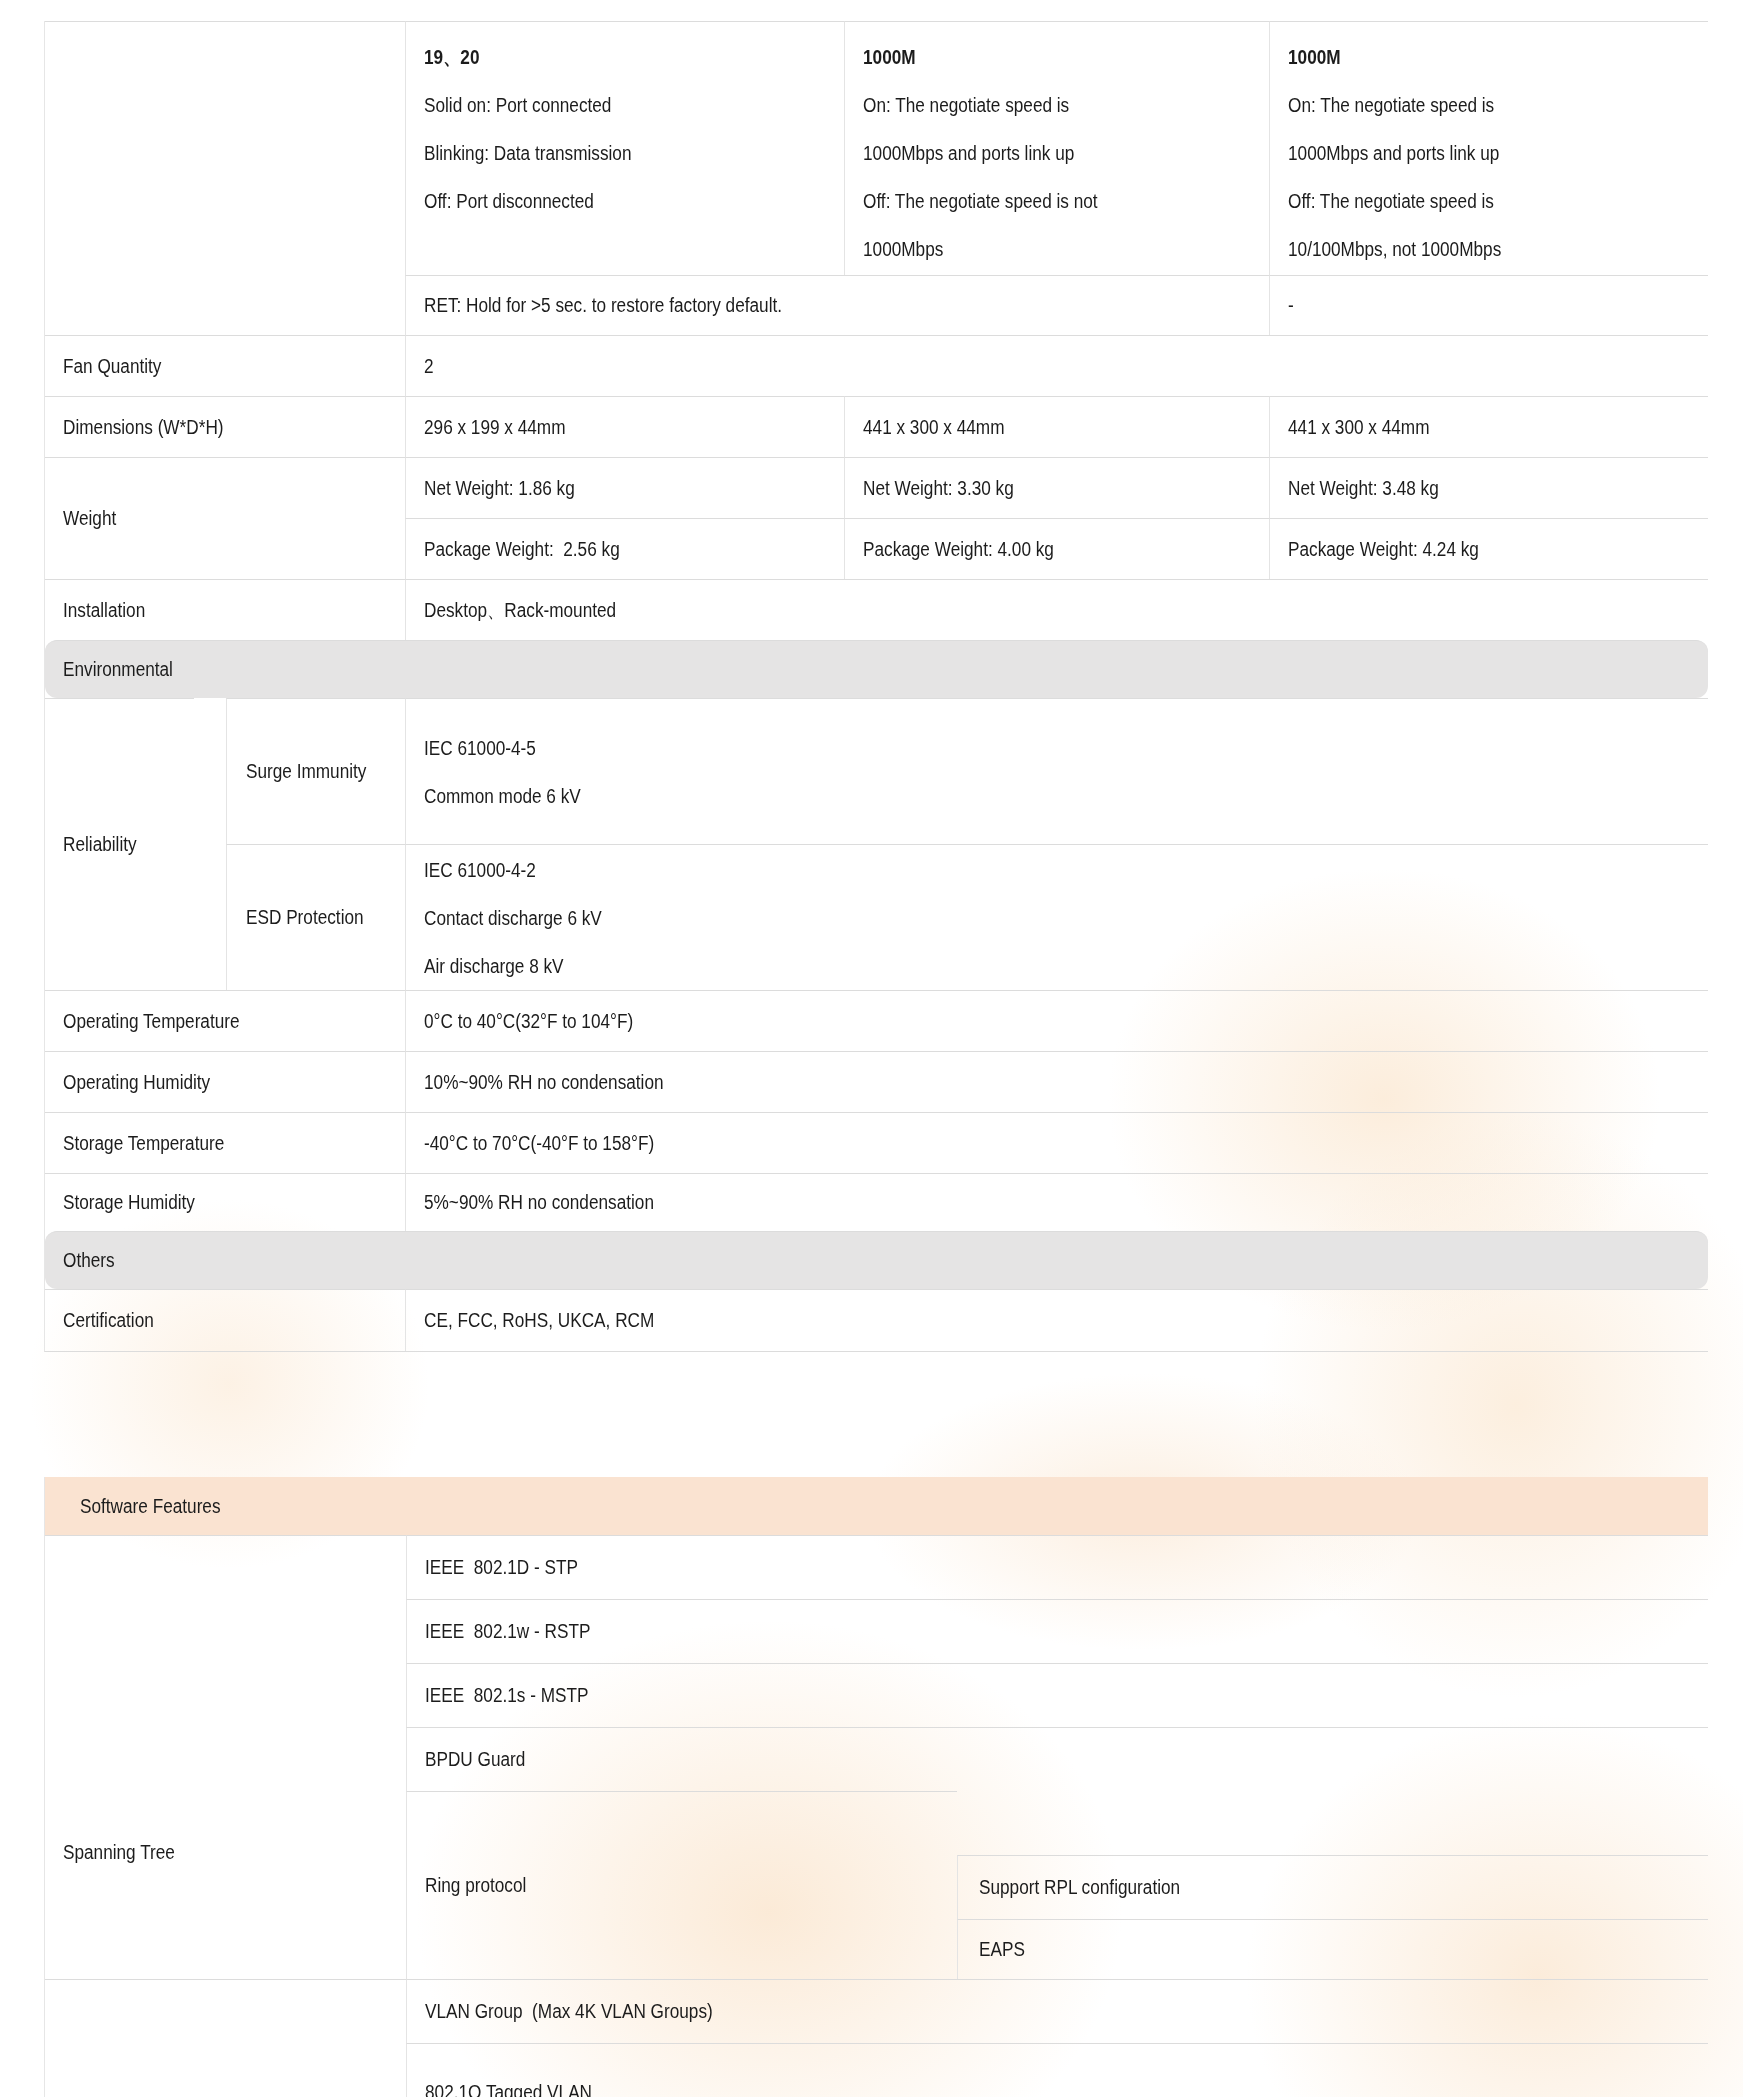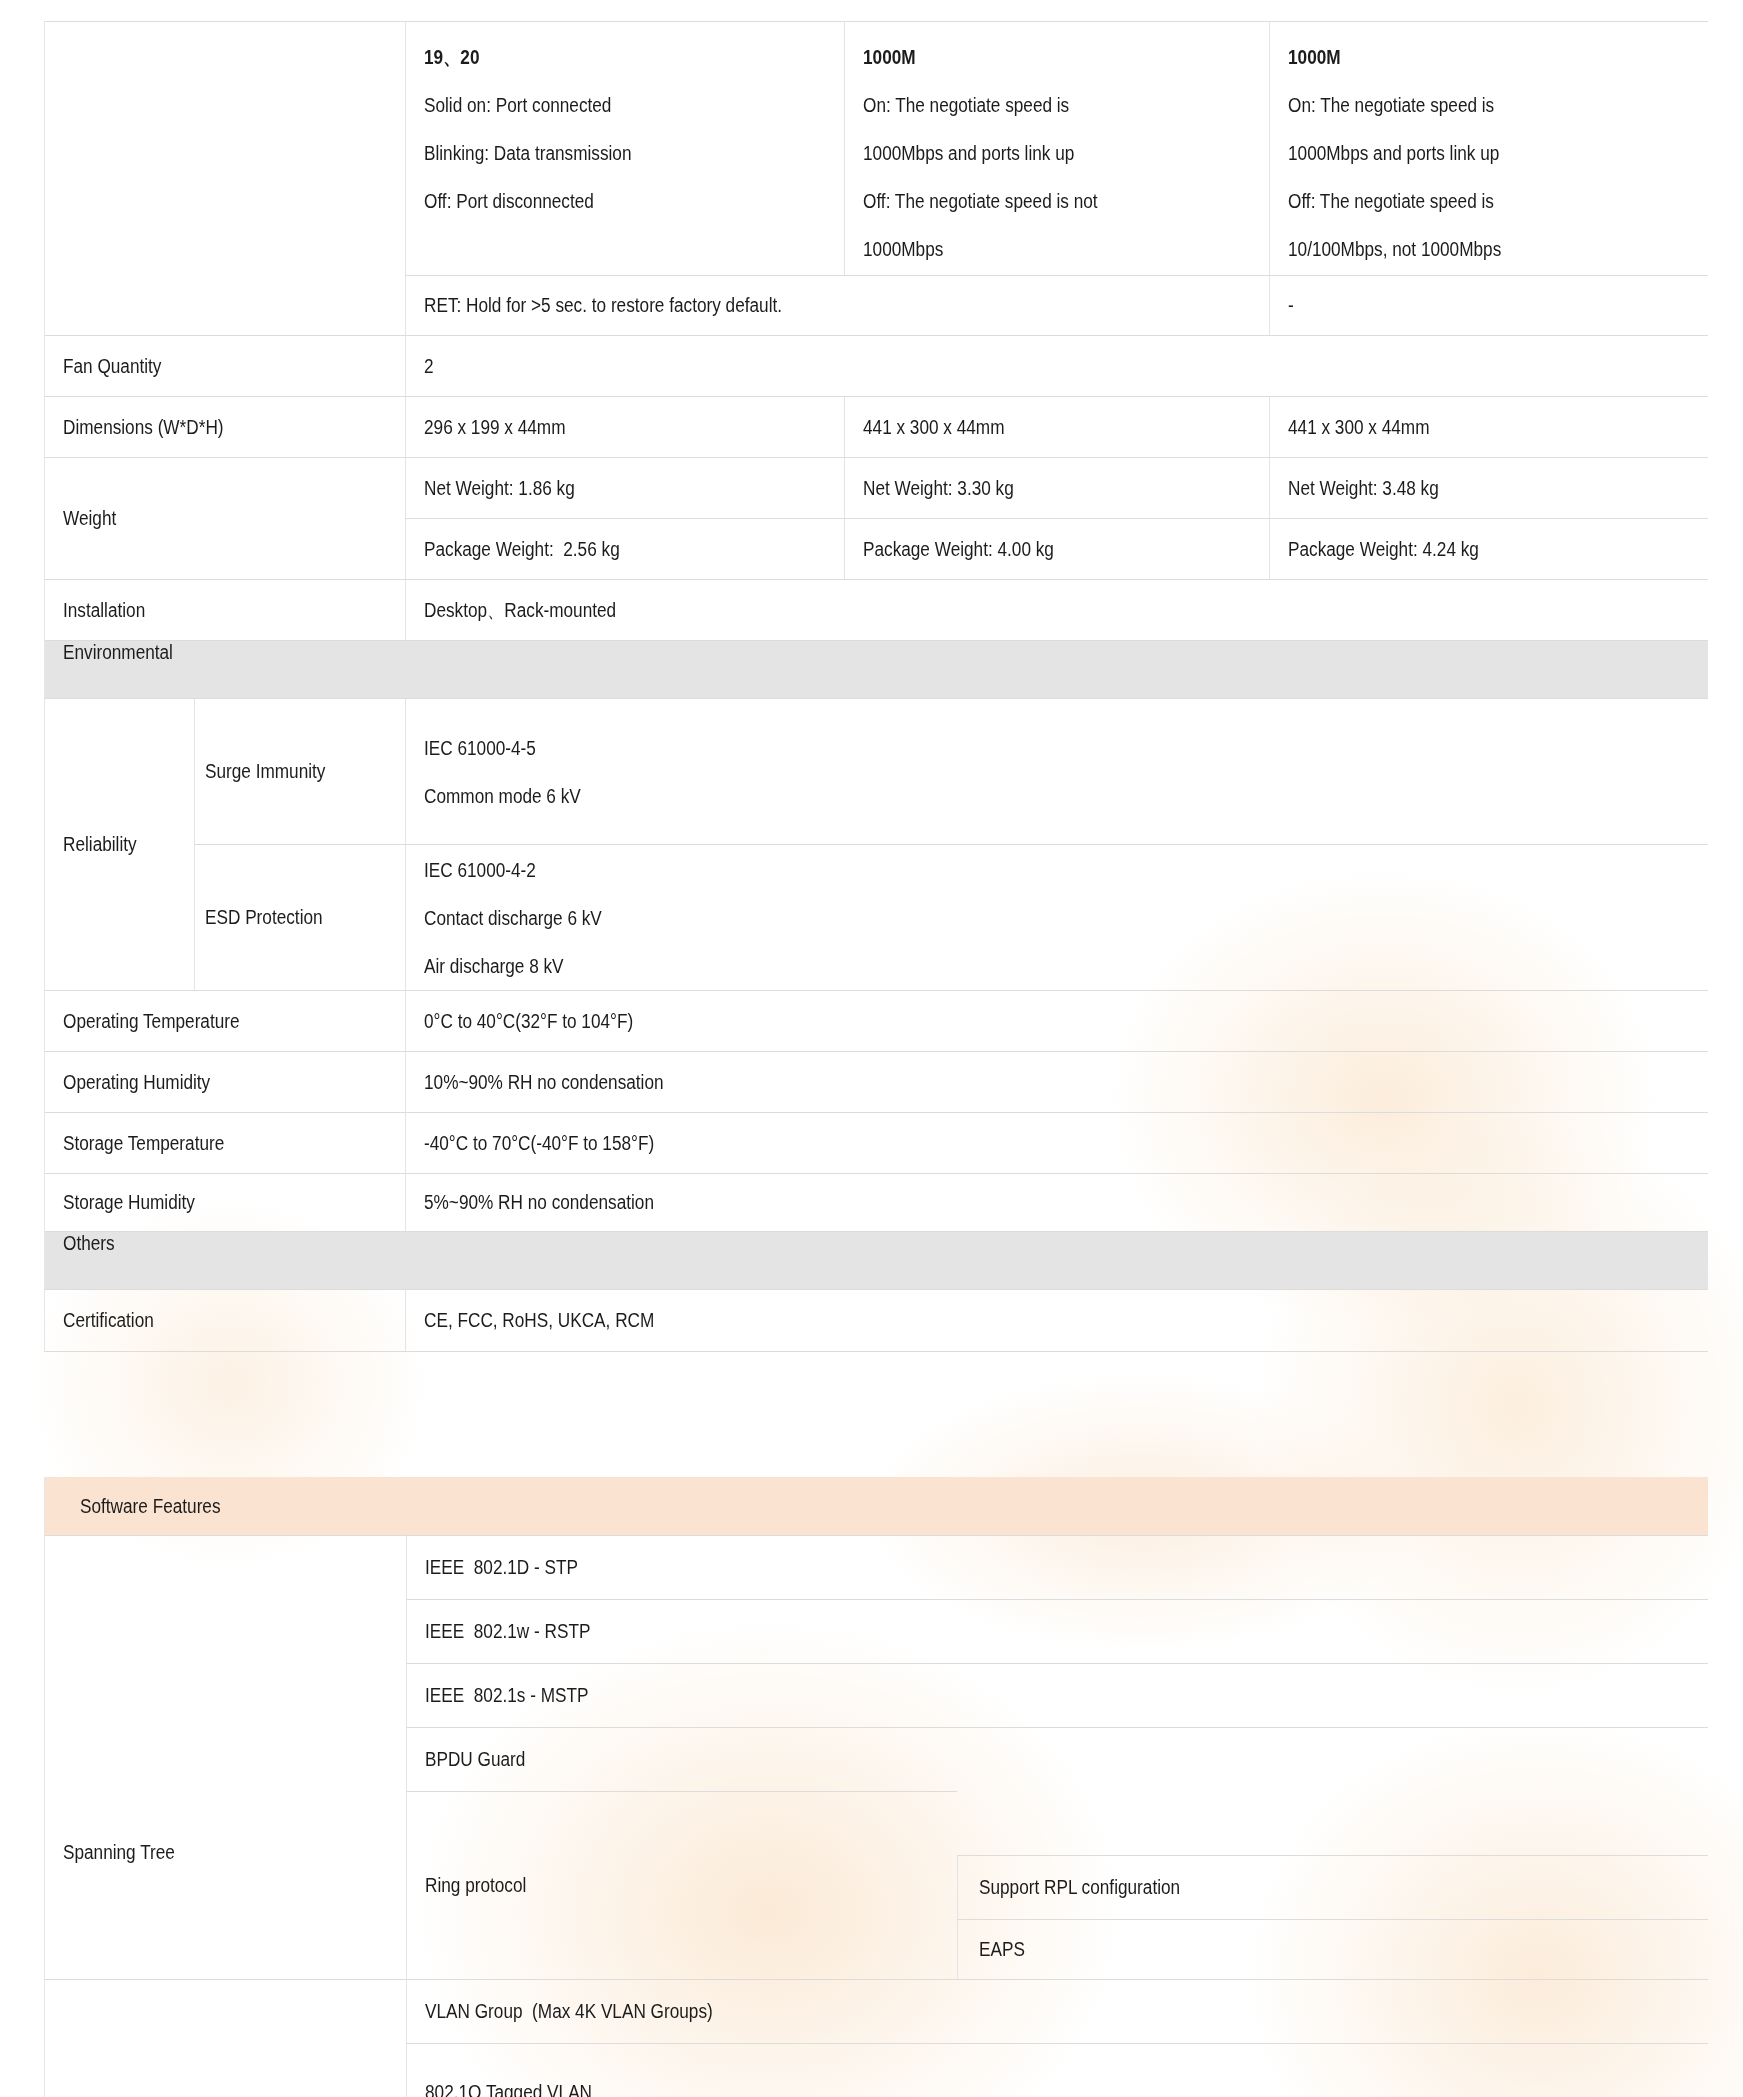--- a/index.html
+++ b/index.html
@@ -32,23 +32,23 @@
   }
   .cell{box-sizing:border-box;min-width:0;}
   .bt{border-top:1.8px solid #dcdcdc;}
   .bl{border-left:1.3px solid #e4e4e4;}
   .single{display:flex;align-items:center;padding-left:17.6px;}
   .lines{display:flex;flex-direction:column;justify-content:center;padding-left:17.6px;}
   .led{justify-content:flex-start;padding-top:11px;}
   .ln{line-height:48px;white-space:pre;}
   .ttl{font-weight:bold;}
   .t{display:inline-block;transform:scaleX(.86);transform-origin:0 50%;white-space:pre;line-height:inherit;}
-  .secbar{background:#e5e4e4;display:flex;padding-left:17.6px;grid-column:1/6;}
+  .secbar{background:#e5e4e4;display:flex;align-items:center;padding-left:17.6px;grid-column:1/6;border-radius:12px;}
   .sfbar{background:#fae3d1;display:flex;align-items:center;padding-left:35px;grid-column:1/4;}
-  .name-narrow{padding-left:10px;}
+  .name-narrow{padding-left:19px;margin-left:32px;}
   .ring-item{padding-left:21px;}
   .st-label{padding-top:292px;padding-left:17.6px;}
   .st-label .ln{line-height:48px;}
 </style>
 </head>
 <body>
 
 <div class="bg"></div>
 
 <div id="hw-table" class="grid">

